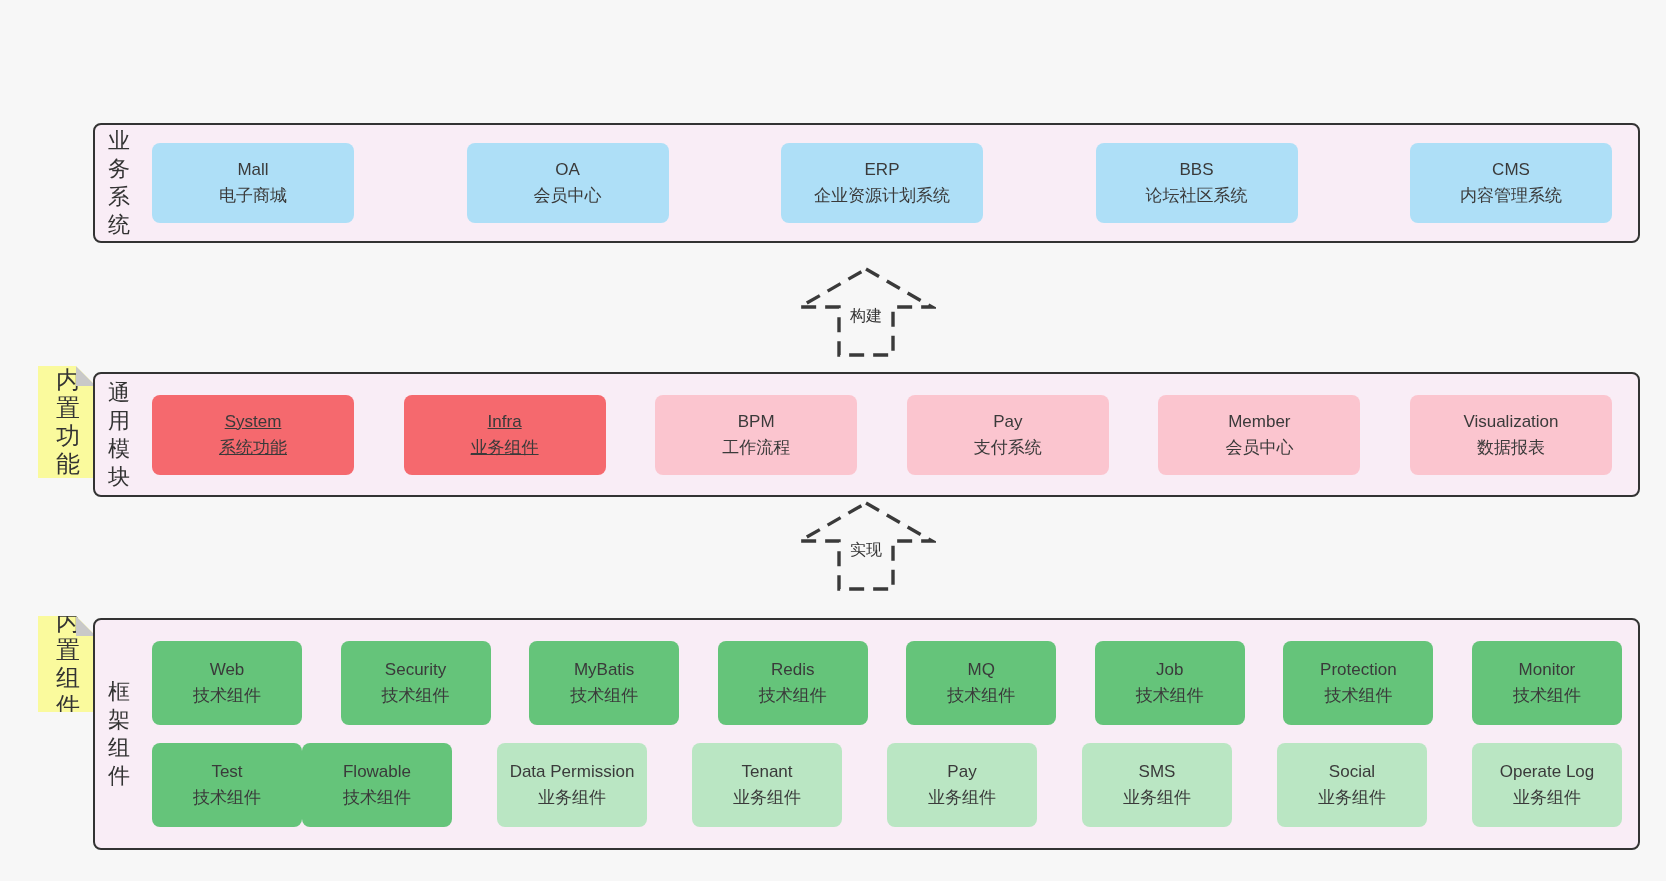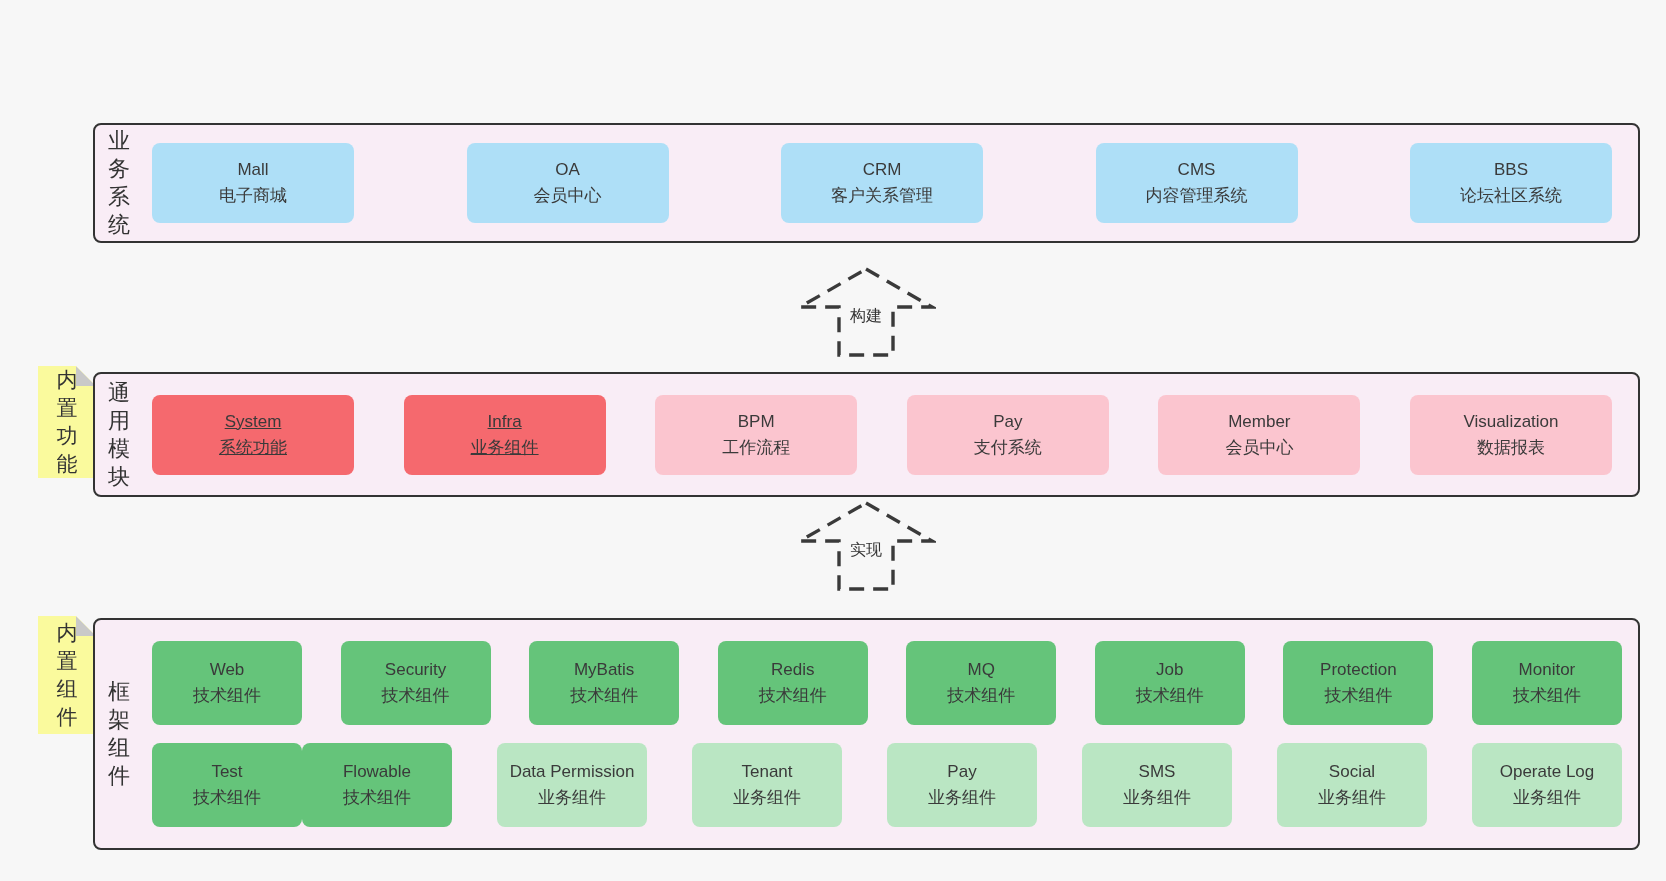--- a/index.html
+++ b/index.html
@@ -79,31 +79,31 @@
     position: absolute;
     left: 38px;
     width: 58px;
     background: #fafa9d;
     display: flex;
     align-items: center;
     justify-content: center;
     clip-path: polygon(0 0, calc(100% - 20px) 0, 100% 20px, 100% 100%, 0 100%);
   }
   .note-mid    { top: 366px; height: 112px; }
-  .note-bottom { top: 616px; height: 118px; }
+  .note-bottom { top: 616px; height: 96px; }
   .note-fold {
     position: absolute;
     top: 0; right: 0;
     width: 20px; height: 20px;
     background: #c9c9c9;
     clip-path: polygon(0 0, 100% 100%, 0 100%);
   }
   .note-text {
     width: 22px;
-    font-size: 21px;
+    font-size: 24px;
     line-height: 28px;
     text-align: center;
     word-break: break-all;
     color: #333333;
   }
 
   
   .arrow {
     position: absolute;
     width: 140px;
@@ -134,30 +134,30 @@
     <div class="boxes cols6">
       <div class="box v-blue">
         <span class="ln">Mall</span>
         <span class="ln">电子商城</span>
       </div>
       <div class="box v-blue">
         <span class="ln">OA</span>
         <span class="ln">会员中心</span>
       </div>
       <div class="box v-blue">
-        <span class="ln">CRM</span>
-        <span class="ln">客户关系管理</span>
+        <span class="ln">ERP</span>
+        <span class="ln">企业资源计划系统</span>
+      </div>
+      <div class="box v-blue">
+        <span class="ln">BBS</span>
+        <span class="ln">论坛社区系统</span>
       </div>
       <div class="box v-blue">
         <span class="ln">CMS</span>
         <span class="ln">内容管理系统</span>
-      </div>
-      <div class="box v-blue">
-        <span class="ln">BBS</span>
-        <span class="ln">论坛社区系统</span>
       </div>
     </div>
   </section>
 
   <div class="arrow arrow-1">
     <svg width="140" height="92" viewBox="0 0 140 92">
       <polygon points="70,3 136,41 97,41 97,89 43,89 43,41 4,41" fill="none" stroke="#3a3a3a" stroke-width="3.4" stroke-dasharray="15 9"></polygon>
     </svg>
     <span class="arrow-label">构建</span>
   </div>

